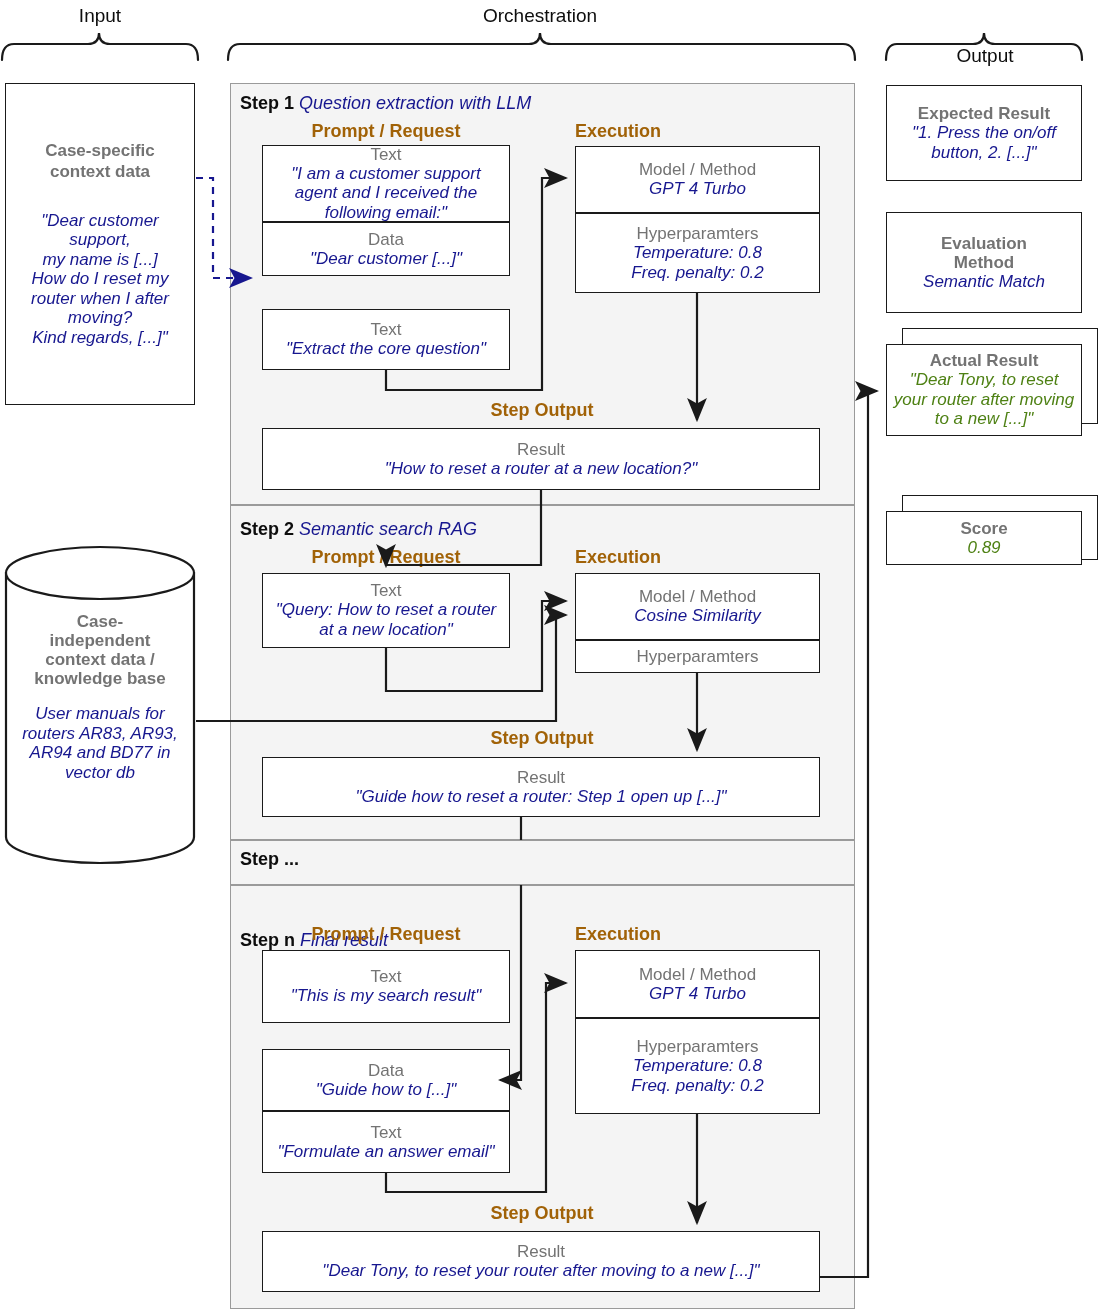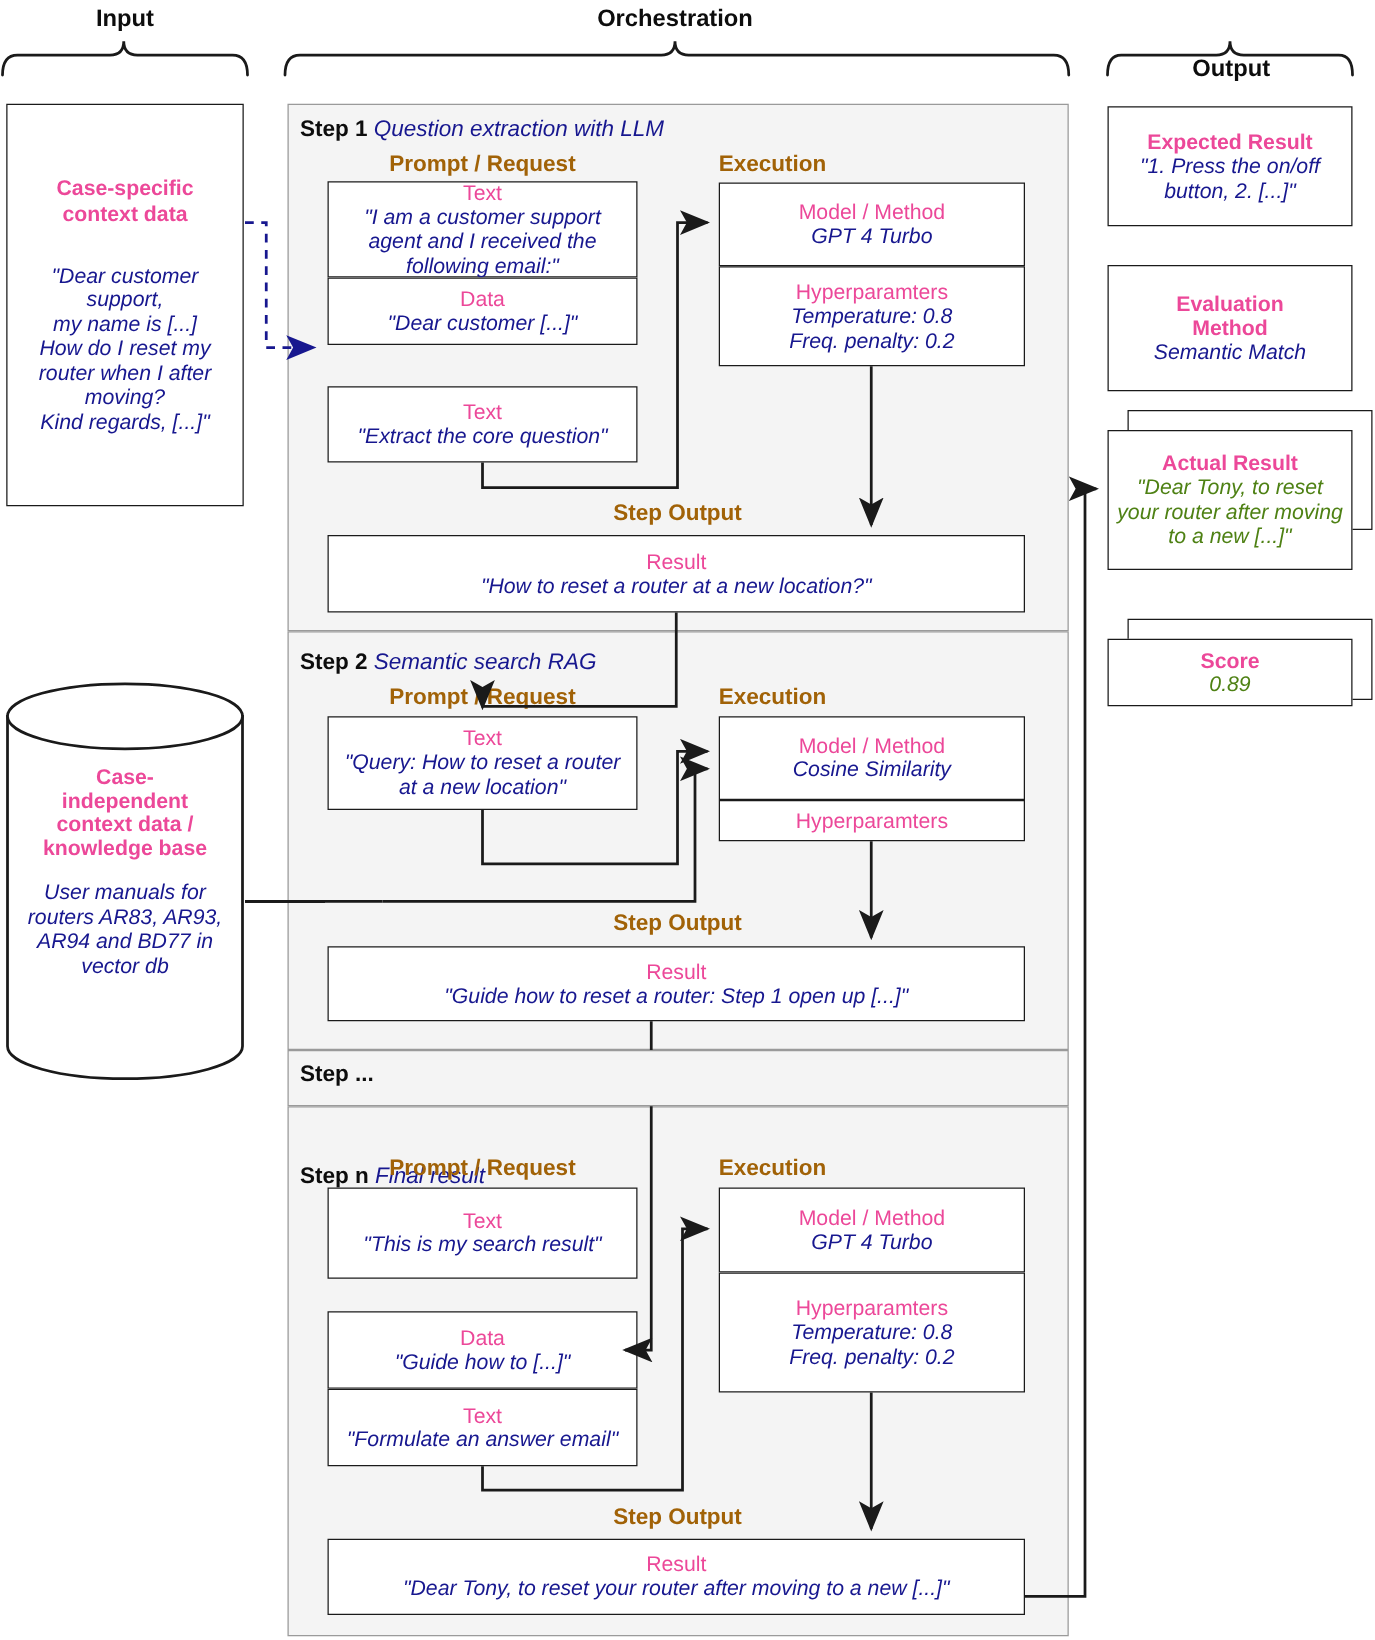--- a/index.html
+++ b/index.html
@@ -1,26 +1,26 @@
 <!DOCTYPE html>
 <html><head>
 <meta charset="utf-8">
 <style>
   html,body{margin:0;padding:0;background:#ffffff;}
   body{font-family:"Liberation Sans", sans-serif;}
   #root{position:relative;width:1100px;height:1312px;overflow:hidden;background:#fff;}
 
-  .col-title{position:absolute;font-weight:bold;font-size:19px;color:#0d0d0d;text-align:center;}
+  .col-title{position:absolute;font-weight:normal;font-size:19px;color:#0d0d0d;text-align:center;}
 
   .panel{position:absolute;background:#f4f4f4;border:1px solid #9a9a9a;box-sizing:border-box;}
 
   .wbox{position:absolute;background:#ffffff;border:1.7px solid #1a1a1a;box-sizing:border-box;
         display:flex;flex-direction:column;align-items:center;justify-content:center;text-align:center;}
 
-  .hdr{font-size:17px;color:#ec4899;line-height:1.12;}
+  .hdr{font-size:17px;color:#737373;line-height:1.12;}
   .hdr.b{font-weight:bold;}
   .val{font-size:17px;color:#17178f;font-style:italic;line-height:1.15;}
   .val.green{color:#4e8114;}
 
   .lbl-bold{position:absolute;font-weight:bold;font-size:18px;color:#a16207;}
   .steplabel{position:absolute;font-size:18px;color:#0d0d0d;white-space:nowrap;}
   .steplabel b{font-weight:bold;}
   .steplabel i{font-style:italic;color:#17178f;font-weight:normal;}
 
   .cyl{position:absolute;}
@@ -172,21 +172,21 @@
     <div class="val">"1. Press the on/off button, 2. [...]"</div>
   </div>
 
   <div class="wbox" style="left:886px;top:212px;width:196px;height:101px;padding:2px 2px;">
     <div class="hdr b">Evaluation</div>
     <div class="hdr b">Method</div>
     <div class="val">Semantic Match</div>
   </div>
 
   <div class="wbox" style="left:902px;top:328px;width:196px;height:96px;"></div>
-  <div class="wbox" style="left:886px;top:344px;width:196px;height:112px;padding:2px 6px;">
+  <div class="wbox" style="left:886px;top:344px;width:196px;height:92px;padding:2px 6px;">
     <div class="hdr b">Actual Result</div>
     <div class="val green">"Dear Tony, to reset your router after moving to a new [...]"</div>
   </div>
 
   <div class="wbox" style="left:902px;top:495px;width:196px;height:65px;"></div>
   <div class="wbox" style="left:886px;top:511px;width:196px;height:54px;padding:2px 6px;">
     <div class="hdr b">Score</div>
     <div class="val green">0.89</div>
   </div>
 

